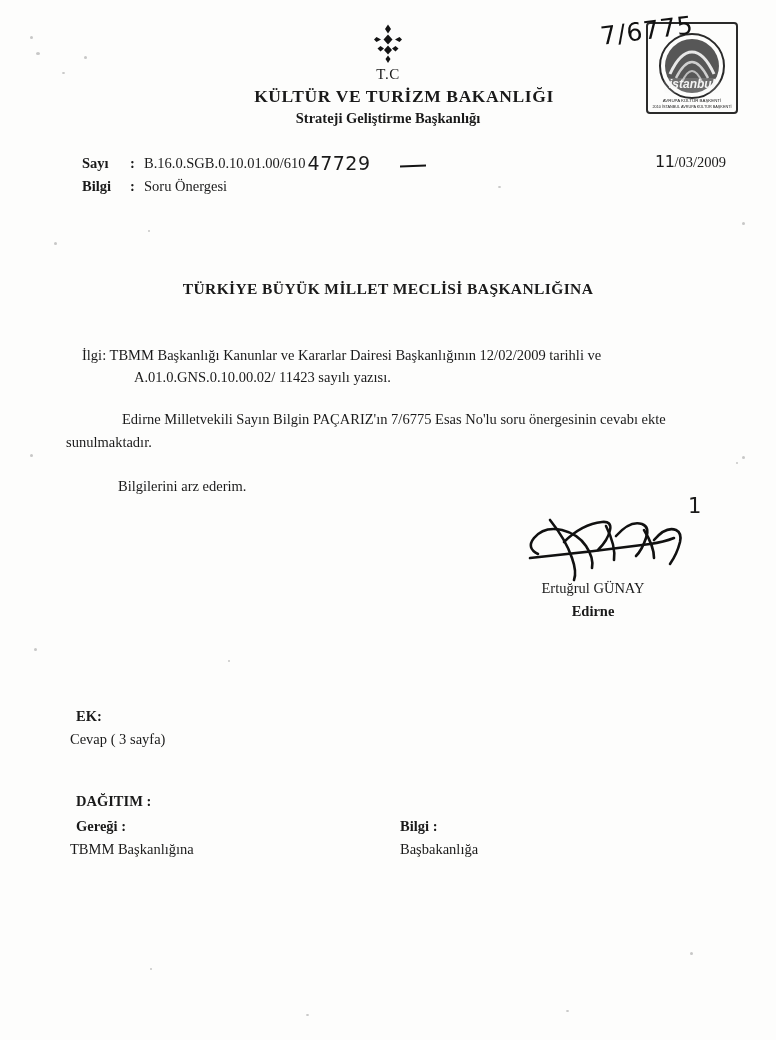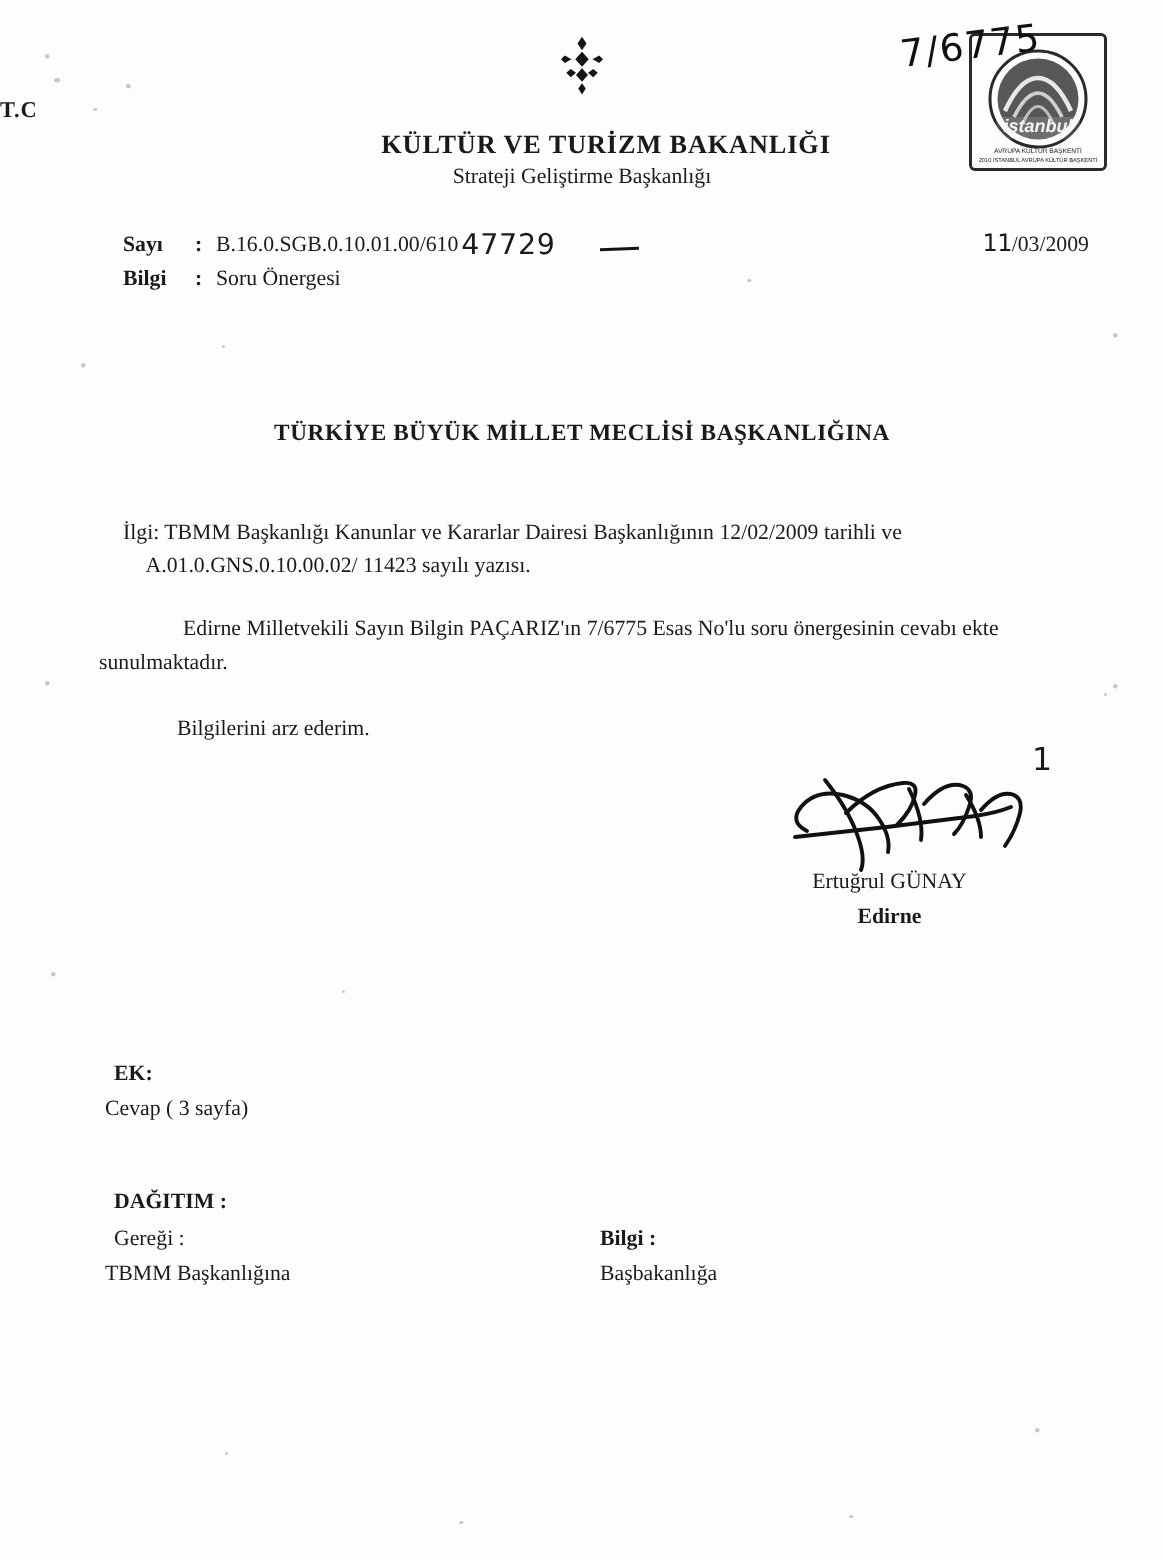--- a/index.html
+++ b/index.html
@@ -40,42 +40,42 @@
     text-align: center;
     font-size: 26px;
     line-height: 1;
     color: #161616;
     letter-spacing: 0;
   }
   .tc {
     position: absolute;
     left: 0; right: 0;
     top: 66px;
-    text-align: left;
+    text-align: center;
     font-size: 15px;
-    font-weight: bold;
+    font-weight: normal;
     letter-spacing: .5px;
   }
   .ministry {
     position: absolute;
     left: 0; right: 0;
     top: 86px;
     text-align: center;
     font-size: 17.5px;
     font-weight: bold;
     letter-spacing: .6px;
     padding-left: 32px;
   }
   .dept {
     position: absolute;
     left: 0; right: 0;
     top: 110px;
     text-align: center;
     font-size: 14.5px;
-    font-weight: normal;
+    font-weight: bold;
   }
 
   
   .stamp {
     position: absolute;
     right: 38px;
     top: 22px;
     width: 92px;
     height: 92px;
   }
@@ -161,21 +161,21 @@
   
   .ref {
     position: absolute;
     left: 82px;
     right: 66px;
     top: 344px;
     font-size: 14.5px;
     line-height: 1.55;
   }
   .ref-label { font-weight: normal; }
-  .ref-line2 { margin-left: 15px; }
+  .ref-line2 { margin-left: 52px; }
 
   .para1 {
     position: absolute;
     left: 66px;
     right: 62px;
     top: 408px;
     font-size: 14.5px;
     line-height: 1.6;
     text-indent: 56px;
   }
@@ -241,21 +241,21 @@
     left: 76px;
     top: 793px;
     font-size: 14.5px;
     font-weight: bold;
   }
   .dist-left-label {
     position: absolute;
     left: 76px;
     top: 818px;
     font-size: 14.5px;
-    font-weight: normal;
+    font-weight: bold;
   }
   .dist-left-val {
     position: absolute;
     left: 70px;
     top: 841px;
     font-size: 14.5px;
   }
   .dist-right-label {
     position: absolute;
     left: 400px;

